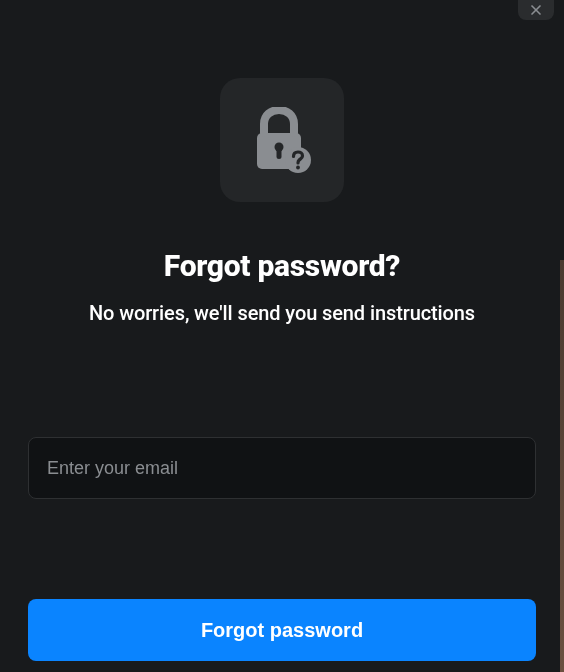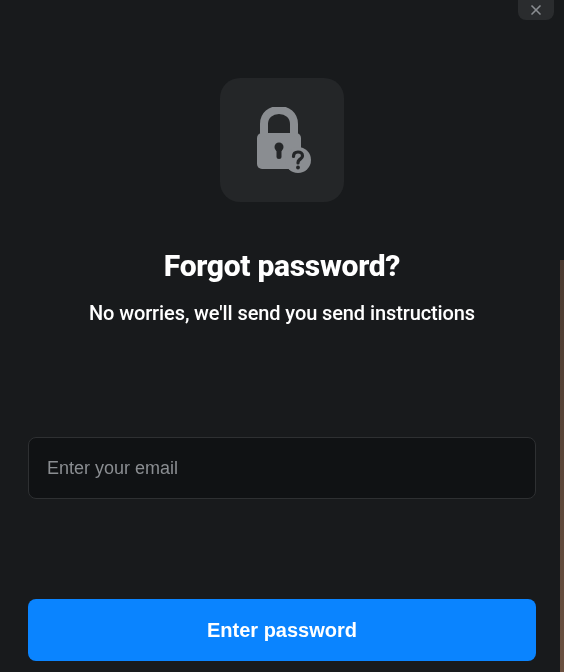--- a/index.html
+++ b/index.html
@@ -127,16 +127,16 @@
       <path d="M 42.5 49.5 C 42.5 46.5 44.5 45 47 45 C 49.5 45 51.5 46.5 51.5 49 C 51.5 51 49.5 51.8 48.2 53 C 47.3 53.8 47 54.5 47 56" fill="none" stroke="#242628" stroke-width="3.2" stroke-linecap="round"></path>
       <circle cx="47" cy="60.5" r="1.9" fill="#242628"></circle>
     </svg>
   </div>
 
   <h1 class="title">Forgot password?</h1>
   <p class="subtitle">No worries, we'll send you send instructions</p>
 
   <input type="email" class="email-input" placeholder="Enter your email" style="">
 
-  <button class="reset-btn">Enter password</button>
+  <button class="reset-btn">Forgot password</button>
 </div>
 
 <div class="right-edge"></div>
 
 </body></html>

